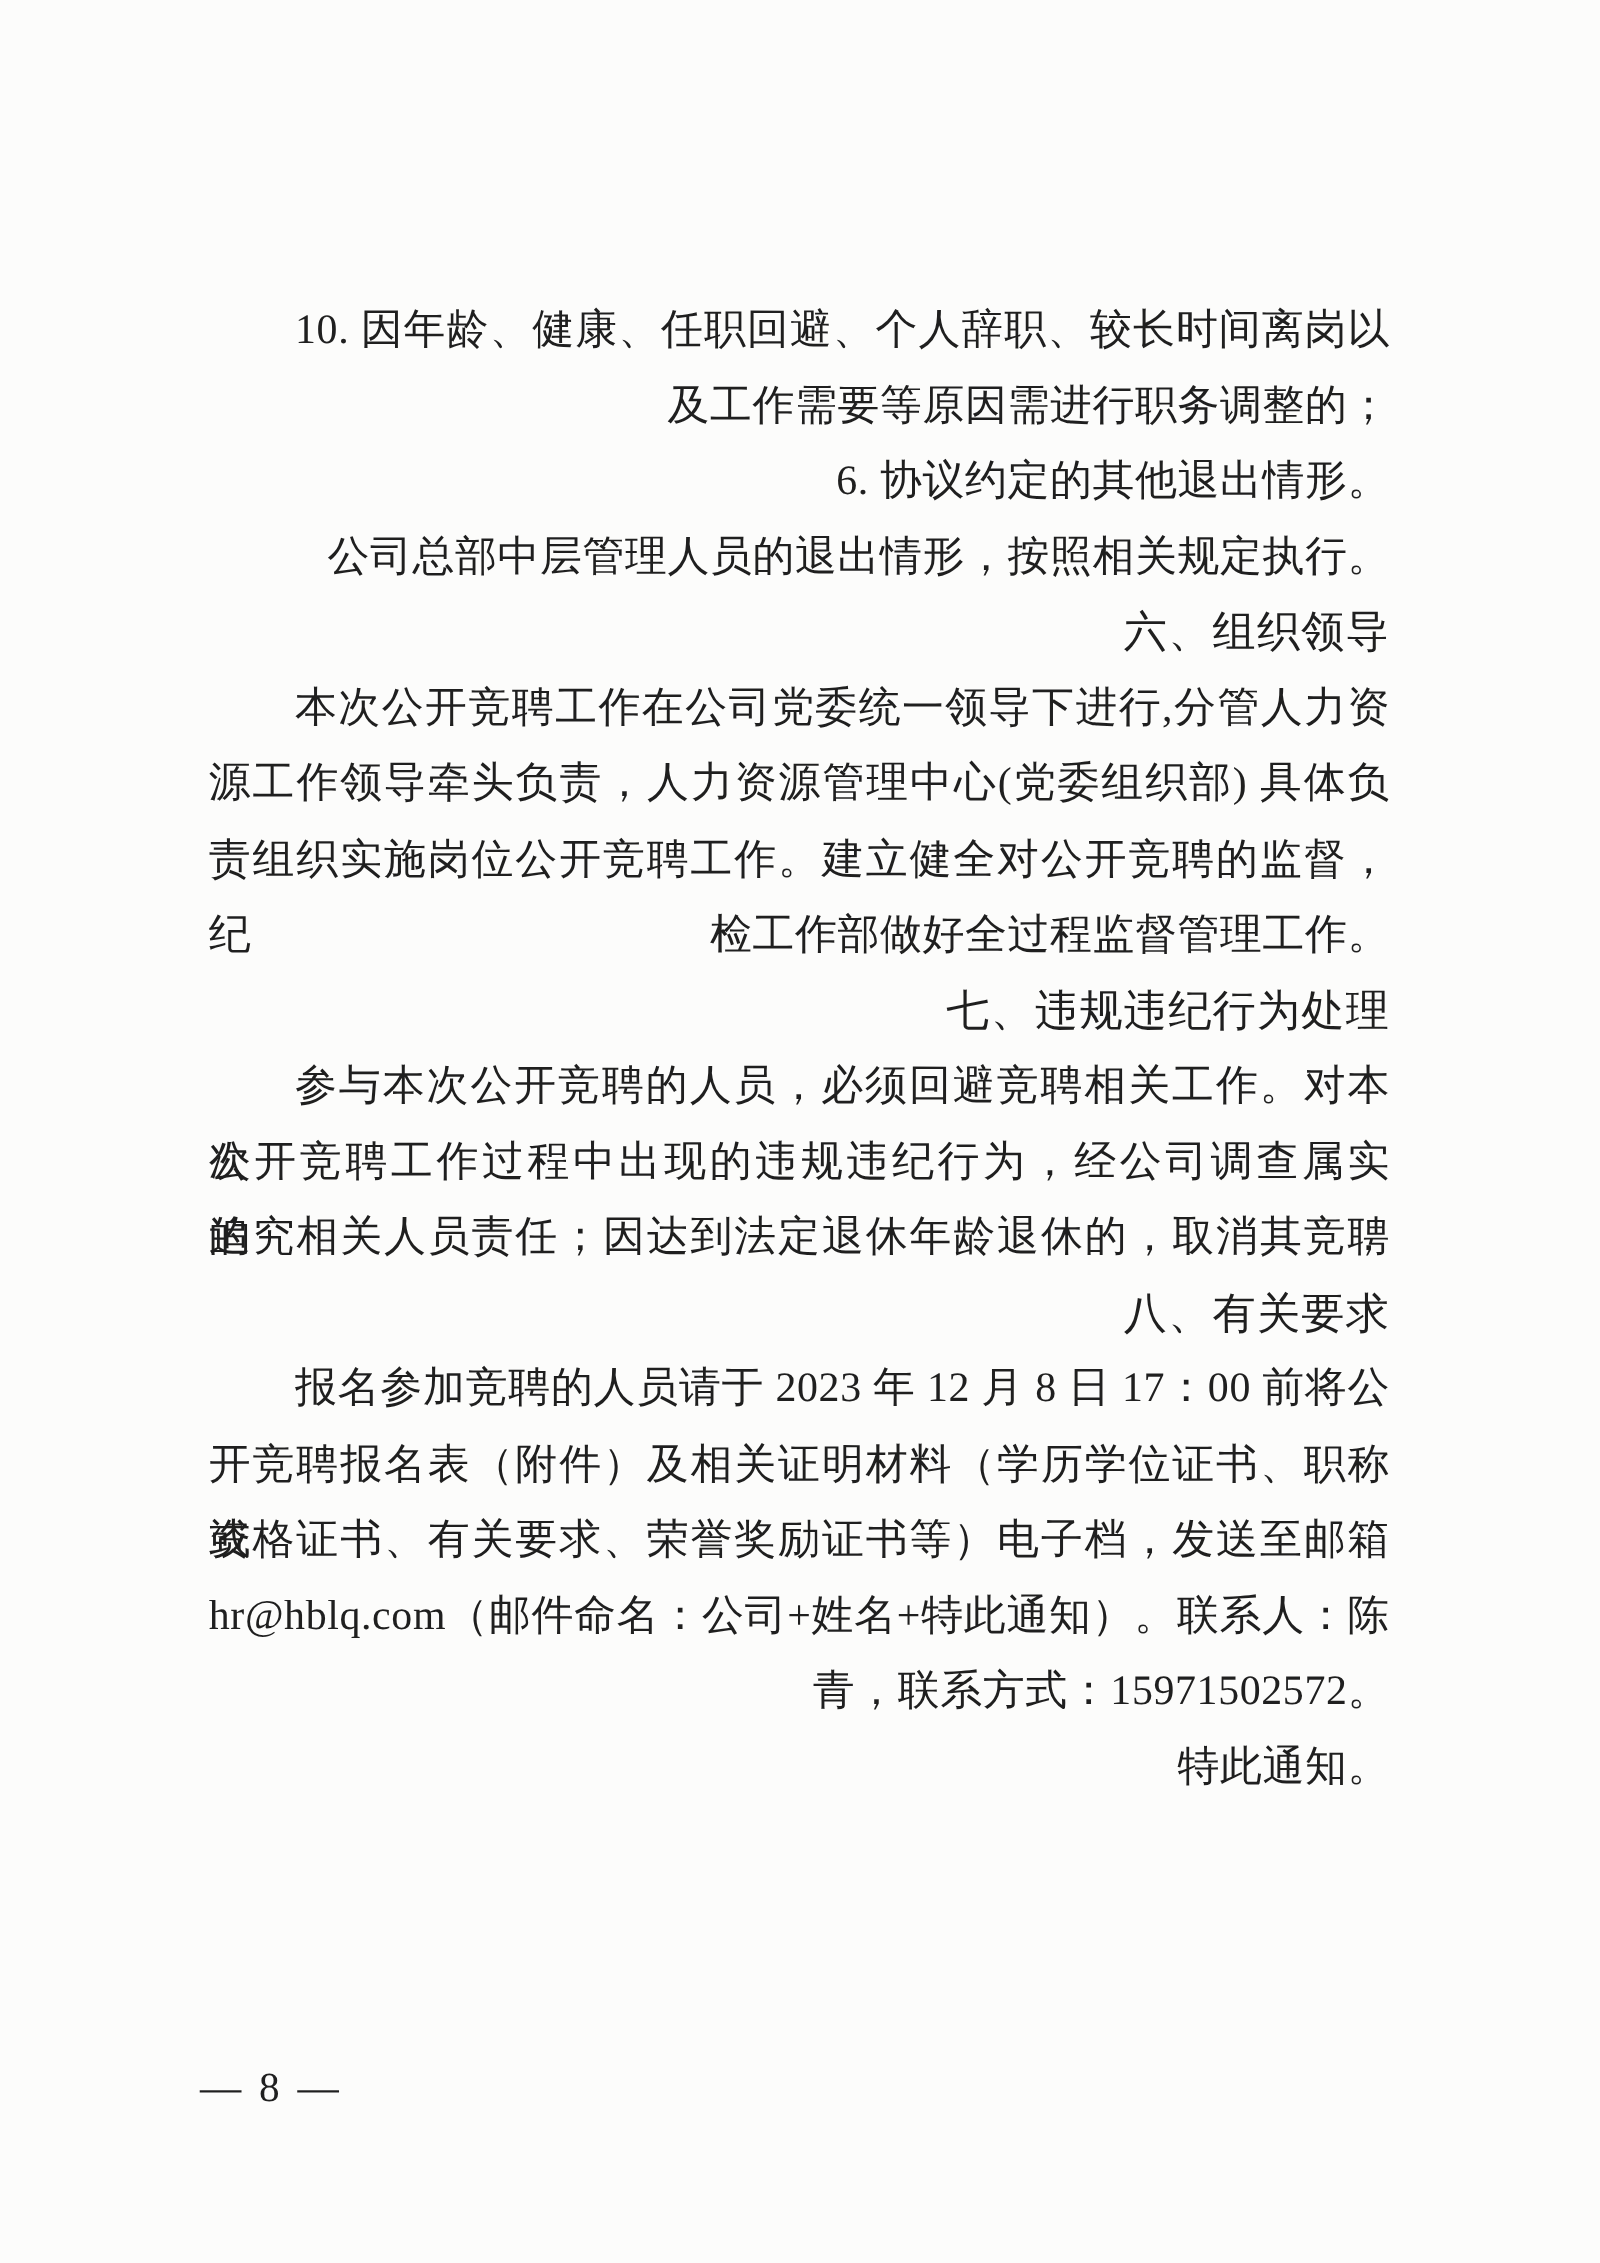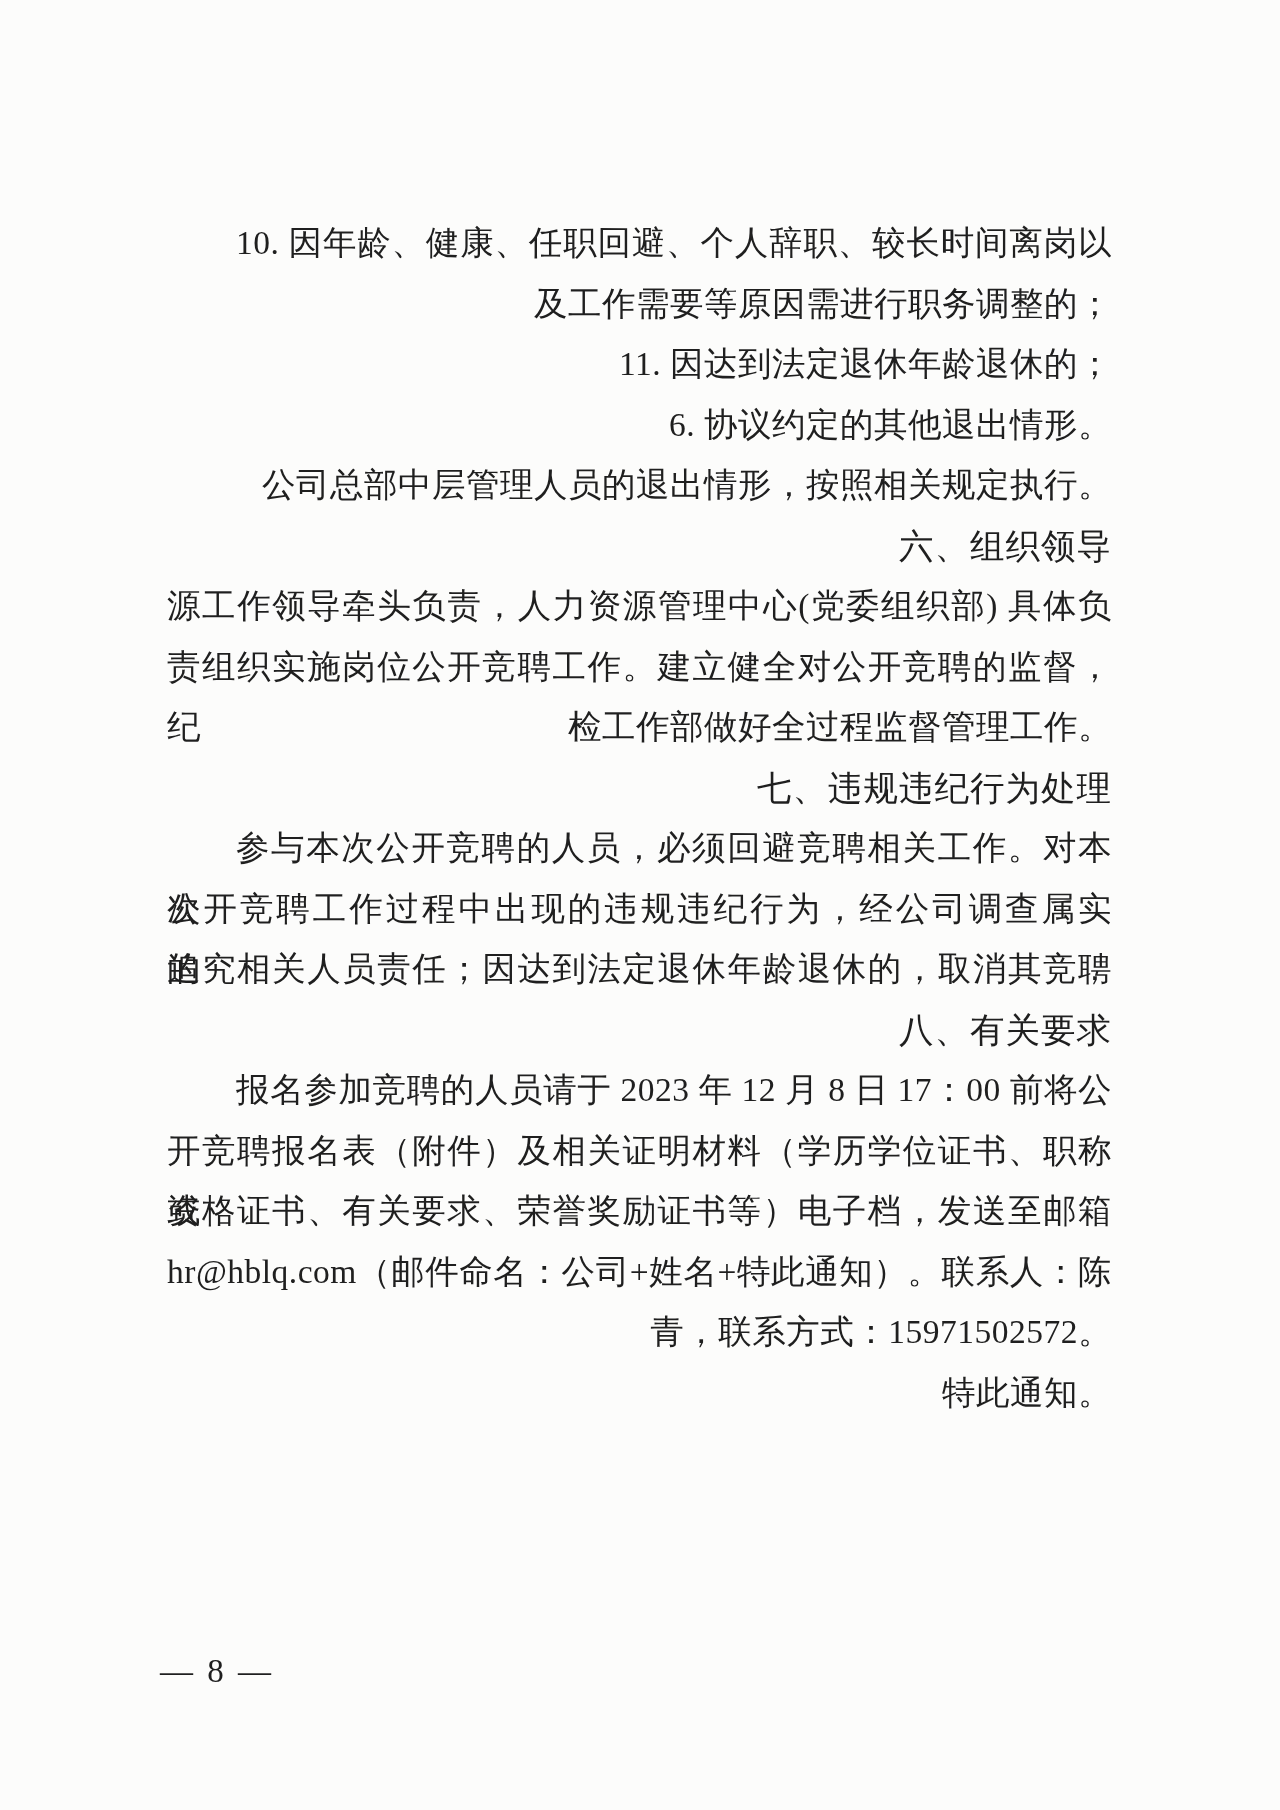--- a/index.html
+++ b/index.html
@@ -11,21 +11,21 @@
     position: relative;
     width: 1280px;
     height: 1810px;
     background: #fcfcfb;
     overflow: hidden;
     color: #1f1f1f;
   }
   .content {
     position: absolute;
     left: 167px;
-    top: 213px;
+    top: 234px;
     width: 945px;
   }
   .line {
     font-family: "Liberation Serif", "DejaVu Serif", serif;
     font-size: 33.5px;
     line-height: 60.5px;
     height: 60.5px;
     white-space: pre-wrap;
     text-align: right;
     letter-spacing: 0.5px;
@@ -54,24 +54,24 @@
     color: #1f1f1f;
   }
 </style>
 </head>
 <body>
 
 <main class="page">
   <section class="content" id="doc-lines">
       <div class="line body indent fill">10. 因年龄、健康、任职回避、个人辞职、较长时间离岗以</div>
       <div class="line body">及工作需要等原因需进行职务调整的；</div>
-      <div class="line body indent">11. 因达到法定退休年龄退休的；</div>
       <div class="line body indent">6. 协议约定的其他退出情形。</div>
       <div class="line body indent">公司总部中层管理人员的退出情形，按照相关规定执行。</div>
       <div class="line heading indent">六、组织领导</div>
+      <div class="line body indent fill">本次公开竞聘工作在公司党委统一领导下进行,分管人力资</div>
       <div class="line body fill">源工作领导牵头负责，人力资源管理中心(党委组织部) 具体负</div>
       <div class="line body fill">责组织实施岗位公开竞聘工作。建立健全对公开竞聘的监督，纪</div>
       <div class="line body">检工作部做好全过程监督管理工作。</div>
       <div class="line heading indent">七、违规违纪行为处理</div>
       <div class="line body indent fill">参与本次公开竞聘的人员，必须回避竞聘相关工作。对本次</div>
       <div class="line body fill">公开竞聘工作过程中出现的违规违纪行为，经公司调查属实的，</div>
       <div class="line body fill">追究相关人员责任；因达到法定退休年龄退休的，取消其竞聘</div>
       <div class="line heading indent">八、有关要求</div>
       <div class="line body indent fill">报名参加竞聘的人员请于 2023 年 12 月 8 日 17：00 前将公</div>
       <div class="line body fill">开竞聘报名表（附件）及相关证明材料（学历学位证书、职称或</div>

